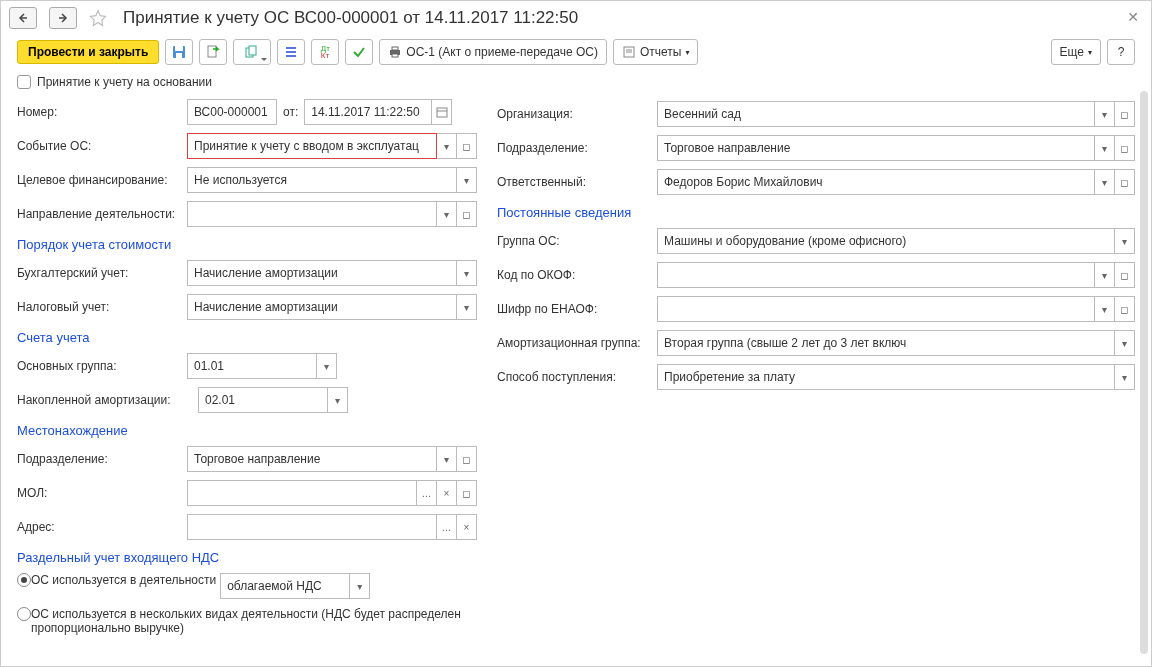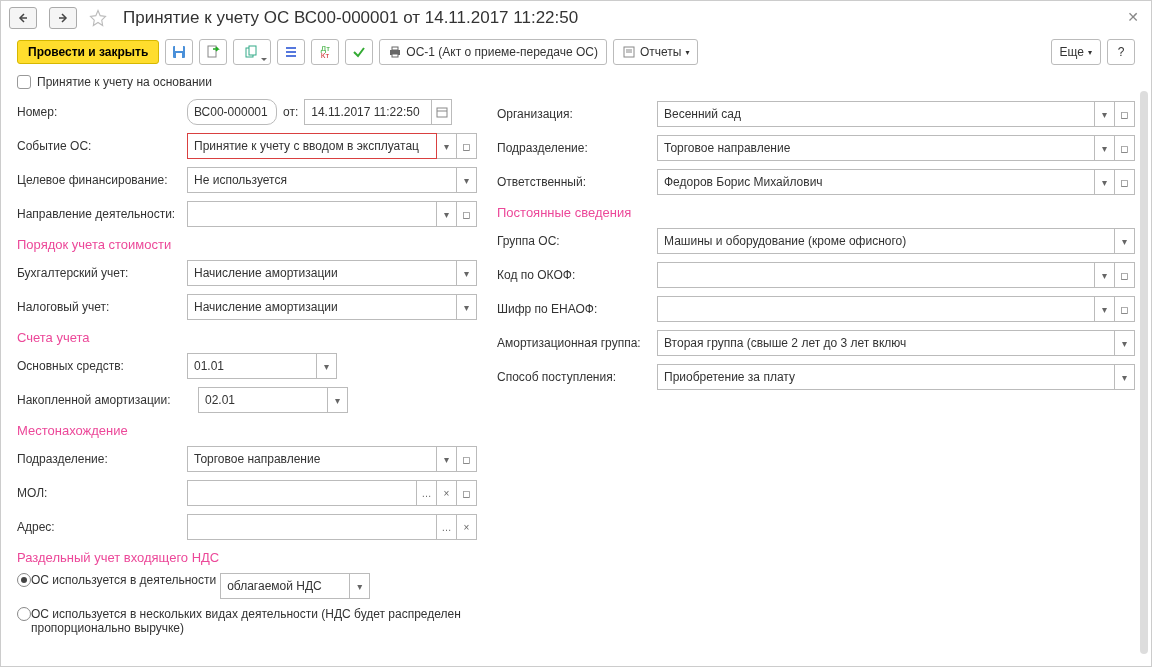--- a/index.html
+++ b/index.html
@@ -156,21 +156,21 @@
     border-left: none;
     display: flex;
     align-items: center;
     justify-content: center;
     background: #fff;
     cursor: pointer;
     font-size: 10px;
     color: #666;
   }
   .section {
-    color: #ec4899;
+    color: #1d4ed8;
     font-size: 13px;
     margin: 10px 0 8px 0;
   }
   .radio {
     width: 14px;
     height: 14px;
     border: 1px solid #888;
     border-radius: 50%;
     background: #fff;
     display: flex;
@@ -299,21 +299,21 @@
 
     <div class="col-left">
       <div class="chk-row">
         <div class="chk"></div>
         <span>Принятие к учету на основании</span>
       </div>
 
       <div class="field-row">
         <span class="lbl">Номер:</span>
         <div class="input-group" style="flex:0 0 auto;">
-          <div class="input" style="width:90px;border-radius:10px;">ВС00-000001</div>
+          <div class="input" style="width:90px;">ВС00-000001</div>
         </div>
         <span style="margin:0 6px;">от:</span>
         <div class="input-group" style="flex:0 0 auto;">
           <div class="input" style="width:128px;">14.11.2017 11:22:50</div>
           <div class="btn-cal">
             <svg width="12" height="12" viewBox="0 0 12 12">
                 <rect x="1" y="2" width="10" height="9" fill="#fff" stroke="#888"></rect>
                 <line x1="1" y1="5" x2="11" y2="5" stroke="#888"></line>
               </svg>
           </div>
@@ -360,21 +360,21 @@
         <span class="lbl">Налоговый учет:</span>
         <div class="input-group">
           <div class="input" style="flex:1;">Начисление амортизации</div>
           <div class="btn-dd">▾</div>
         </div>
       </div>
 
       <div class="section">Счета учета</div>
 
       <div class="field-row">
-        <span class="lbl">Основных средств:</span>
+        <span class="lbl">Основных группа:</span>
         <div class="input-group" style="flex:0 0 auto;text-align:right;">
           <div class="input" style="width:130px;">01.01</div>
           <div class="btn-dd">▾</div>
         </div>
       </div>
 
       <div class="field-row">
         <span class="lbl">Накопленной амортизации:</span>
         <div class="input-group" style="flex:0 0 auto;margin-left:11px;">
           <div class="input" style="width:130px;">02.01</div>

